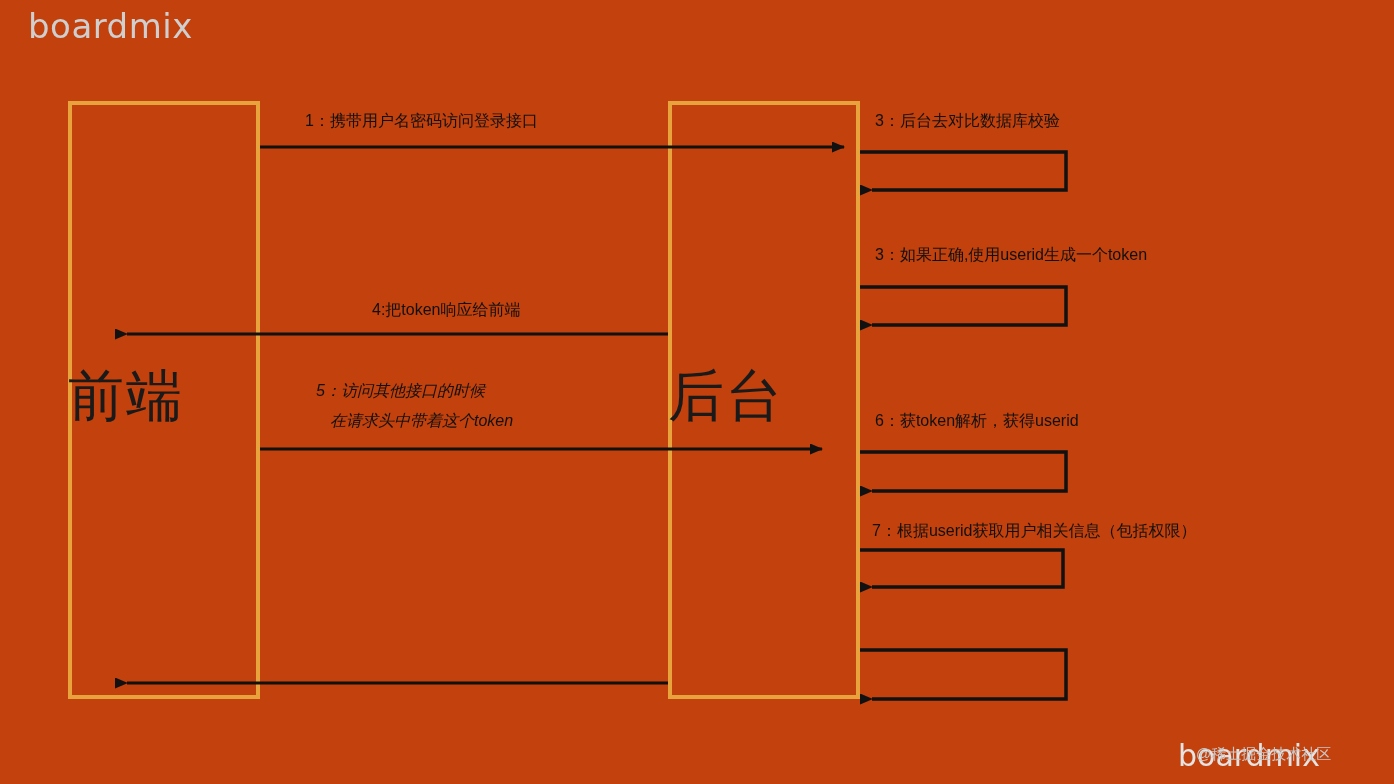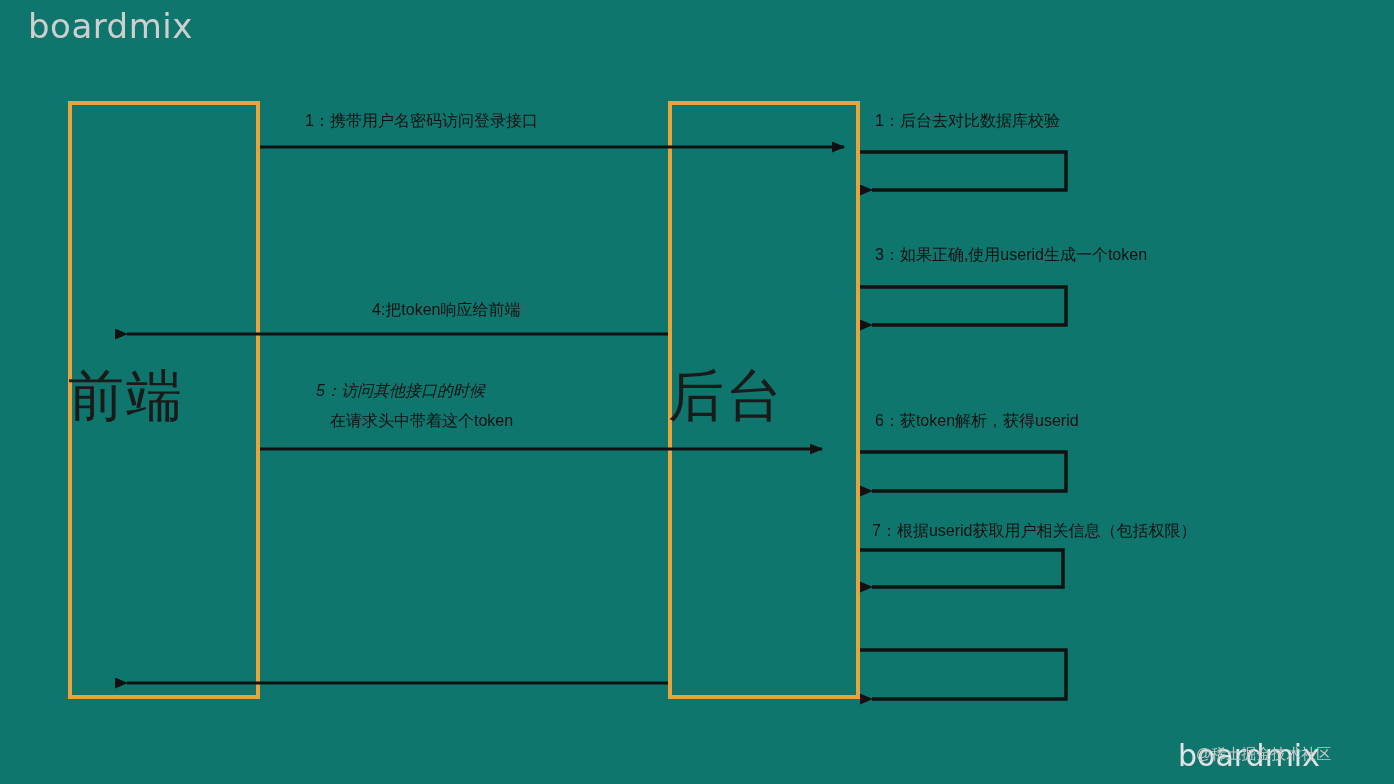--- a/index.html
+++ b/index.html
@@ -7,21 +7,21 @@
     padding: 0;
     background: #ffffff;
   }
   body {
     font-family: "Liberation Sans", "DejaVu Sans", sans-serif;
   }
   #canvas {
     position: relative;
     width: 1394px;
     height: 784px;
-    background: #0f766e;
+    background: #c2410c;
     overflow: hidden;
   }
 
   
   .wm-top {
     position: absolute;
     left: 28px;
     top: 6px;
     font-size: 34px;
     letter-spacing: 0.5px;
@@ -92,28 +92,28 @@
   <div class="wm-top">boardmix</div>
 
   <div class="lifeline" style="left:68px; top:101px; width:192px; height:598px;"></div>
   <div class="lifeline-label" style="left:68px; top:368px; width:192px;">前端</div>
 
   <div class="lifeline" style="left:668px; top:101px; width:192px; height:598px;"></div>
   <div class="lifeline-label" style="left:668px; top:368px; width:176px;">后台</div>
 
   <div class="msg-label" style="left:305px; top:109px;">1：携带用户名密码访问登录接口</div>
 
-  <div class="msg-label" style="left:875px; top:109px;">1：后台去对比数据库校验</div>
+  <div class="msg-label" style="left:875px; top:109px;">3：后台去对比数据库校验</div>
 
   <div class="msg-label" style="left:875px; top:243px;">3：如果正确,使用userid生成一个token</div>
 
   <div class="msg-label" style="left:372px; top:298px;">4:把token响应给前端</div>
 
   <div class="msg-label" style="left:316px; top:379px;font-style:italic;">5：访问其他接口的时候</div>
-  <div class="msg-label" style="left:330px; top:409px;">在请求头中带着这个token</div>
+  <div class="msg-label" style="left:330px; top:409px;font-style:italic;">在请求头中带着这个token</div>
 
   <div class="msg-label" style="left:875px; top:409px;">6：获token解析，获得userid</div>
 
   <div class="msg-label" style="left:872px; top:519px;">7：根据userid获取用户相关信息（包括权限）</div>
 
 
 
   <svg class="overlay" viewBox="0 0 1394 784" xmlns="http://www.w3.org/2000/svg">
     <defs>
       <marker id="ah-right" markerWidth="13" markerHeight="11" refX="12" refY="5.5" orient="auto" markerUnits="userSpaceOnUse">

